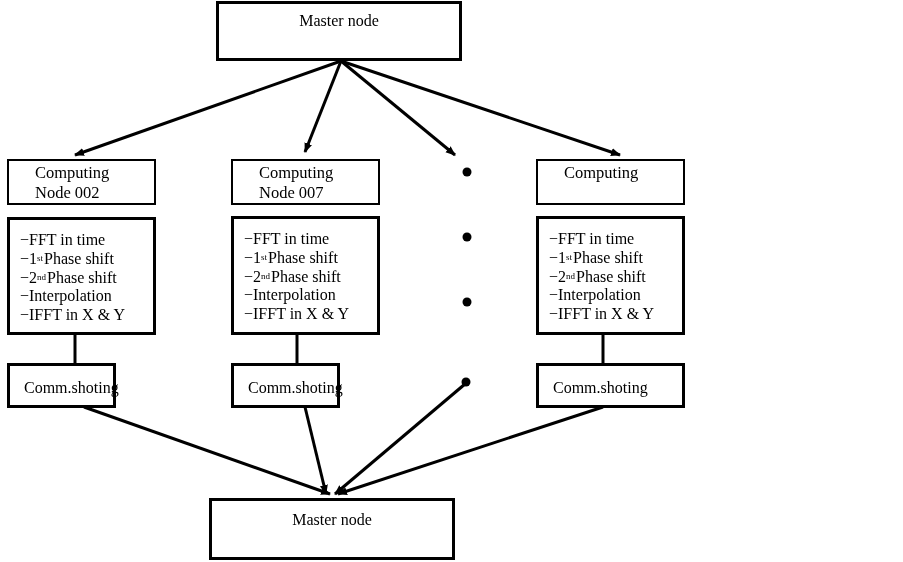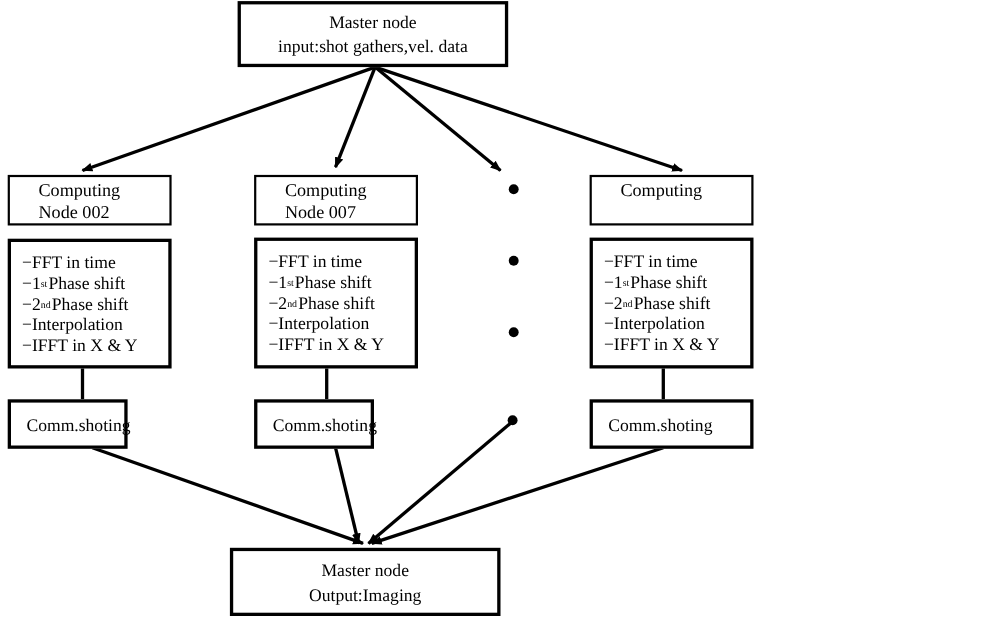--- a/index.html
+++ b/index.html
@@ -43,21 +43,20 @@
     <g fill="#000">
       <circle cx="467" cy="172" r="4.5"></circle>
       <circle cx="467" cy="237" r="4.5"></circle>
       <circle cx="467" cy="302" r="4.5"></circle>
       <circle cx="466" cy="382" r="4.5"></circle>
     </g>
   </svg>
 
   <div class="box center" style="left:216px;top:1px;width:246px;height:60px;padding-top:6px;">
     <div>Master node</div>
-    <div>input:shot gathers,vel. data</div>
   </div>
 
   <div class="box thin node-title" style="left:7px;top:159px;width:149px;height:46px;">
     <div>Computing</div>
     <div>Node 002</div>
   </div>
   <div class="box steps" style="left:7px;top:217px;width:149px;height:118px;">
     <div class="step"><span>−</span><span>FFT in time</span></div>
     <div class="step"><span>−1</span><sup>st</sup><span>Phase shift</span></div>
     <div class="step"><span>−2</span><sup>nd</sup><span>Phase shift</span></div>
@@ -92,15 +91,14 @@
     <div class="step"><span>−2</span><sup>nd</sup><span>Phase shift</span></div>
     <div class="step"><span>−</span><span>Interpolation</span></div>
     <div class="step"><span>−</span><span>IFFT in X &amp; Y</span></div>
   </div>
   <div class="box comm" style="left:536px;top:363px;width:149px;height:45px;">
     <span>Comm.shoting</span>
   </div>
 
   <div class="box center" style="left:209px;top:498px;width:246px;height:62px;padding-top:8px;">
     <div>Master node</div>
-    <div>Output:Imaging</div>
   </div>
 </div>
 
 </body></html>

